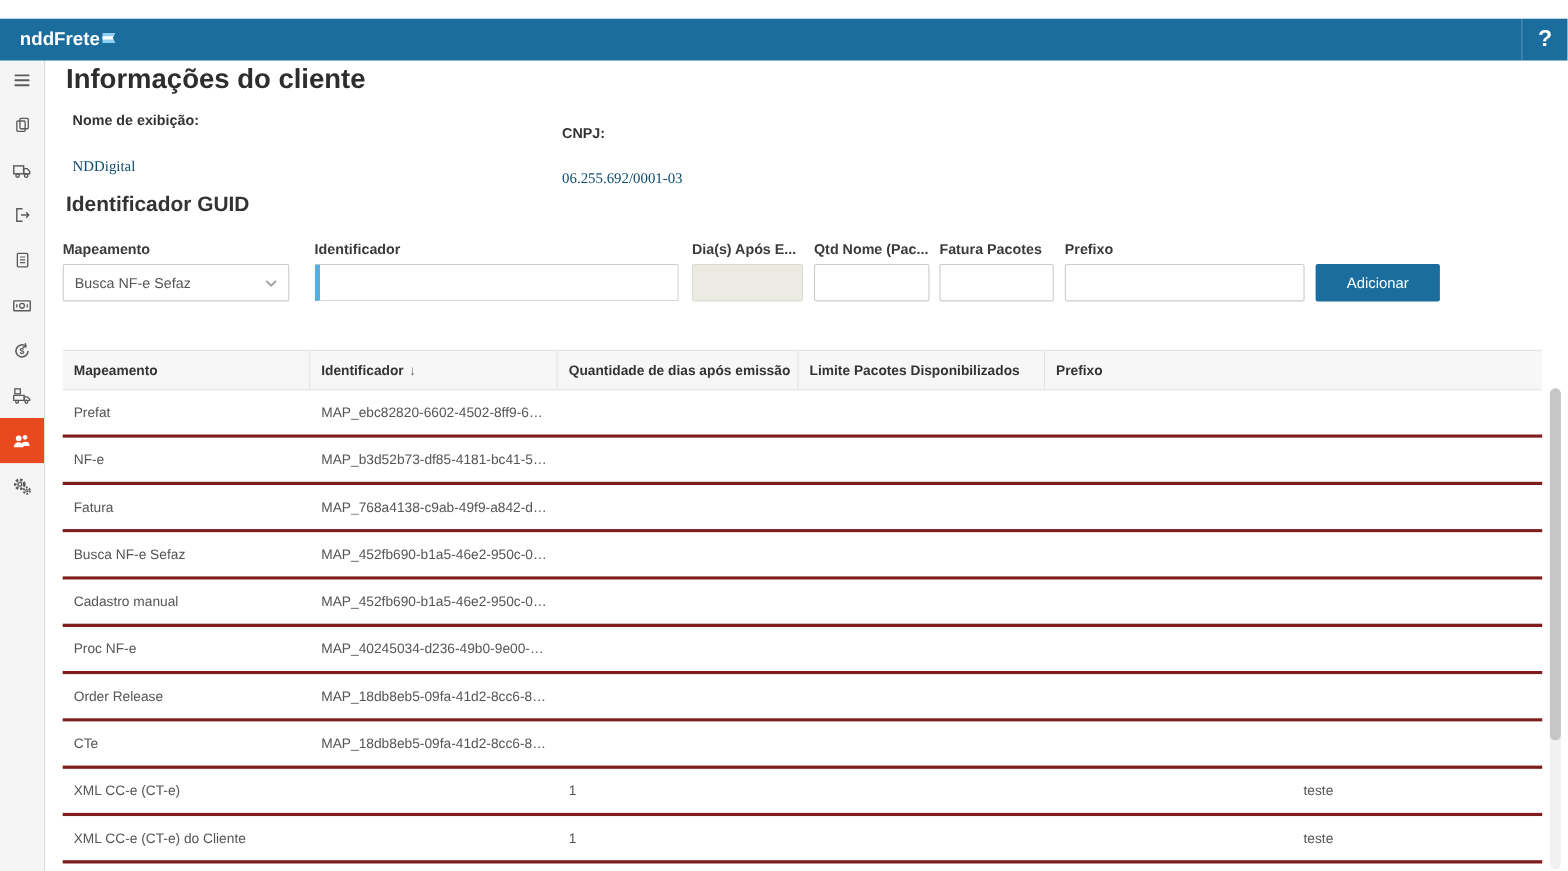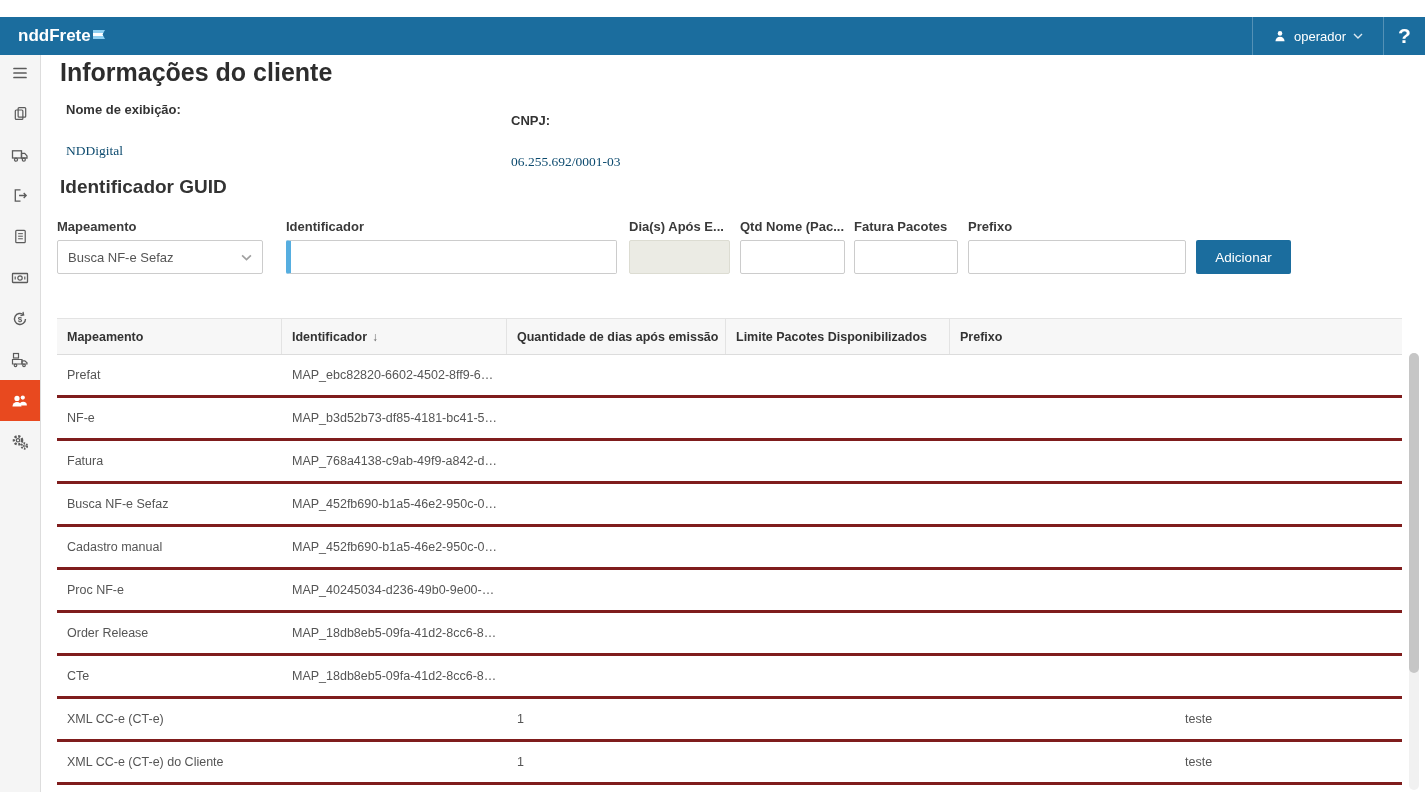--- a/index.html
+++ b/index.html
@@ -46,21 +46,21 @@
     display:flex;align-items:center;padding:0 10px;cursor:pointer;}
   .select-value{flex:1;color:#555;}
   .select-caret{display:flex;}
   input.txt{border:1px solid #ccc;border-radius:2px;padding:0 9px;font-size:13px;color:#444;
     font-family:"Liberation Sans",sans-serif;outline:none;}
   .in-identificador{left:244px;width:331px;border-left:5px solid var(--input-accent) !important;}
   .in-dias{left:587px;width:101px;background:#ebebe4;border-color:#dcdcd2 !important;}
   .in-qtd{left:698px;width:105px;}
   .in-limite{left:812px;width:104px;}
   .in-prefixo{left:926px;width:218px;}
-  .add-btn{left:1154px;width:95px;background:var(--button);color:#fff;border:none;border-radius:2px;
+  .add-btn{left:1154px;width:113px;background:var(--button);color:#fff;border:none;border-radius:2px;
     font-size:13.5px;cursor:pointer;font-family:"Liberation Sans",sans-serif;}
 
   
   .table{position:absolute;left:15px;top:276px;width:1345px;}
   .thead{display:flex;height:37px;background:#f7f7f7;border-top:1px solid #e3e3e3;
     border-bottom:1px solid #dcdcdc;}
   .th{display:flex;align-items:center;gap:5px;padding:0 10px;font-size:12.5px;font-weight:bold;
     color:#333;white-space:nowrap;overflow:hidden;cursor:pointer;}
   .th:not(:last-child){border-right:1px solid #e3e3e3;}
   .sort{font-weight:normal;color:#666;font-size:12px;}
@@ -80,34 +80,20 @@
   <div class="brand">
     <span>nddFrete</span>
     <span class="flag">
       <svg viewBox="0 0 12 9" width="12" height="9">
           <path d="M0 0h12l-2.5 4.5L12 9H0z" fill="#8ed0f2"></path>
           <path d="M0 3h10.2l-0.8 1.5 0.8 1.5H0z" fill="#ffffff"></path>
         </svg>
     </span>
   </div>
   <div class="topbar-right">
-    <div class="user-menu">
-      <span style="display:flex;">
-        <svg viewBox="0 0 16 16" width="14" height="14" fill="currentColor">
-            <circle cx="8" cy="5" r="2.6"></circle>
-            <path d="M2.8 14a5.2 5.2 0 0 1 10.4 0z"></path>
-          </svg>
-      </span>
-      <span>operador</span>
-      <span style="display:flex;opacity:.85;">
-        <svg viewBox="0 0 10 6" width="10" height="6" fill="none" stroke="currentColor" stroke-width="1.4">
-            <polyline points="1,1 5,5 9,1"></polyline>
-          </svg>
-      </span>
-    </div>
     <div class="help-btn">
       <span>?</span>
     </div>
   </div>
 </header>
 
 <aside class="sidebar" id="sidebar">
     <div class="side-item">
       <span style="display: flex;">
         <svg viewBox="0 0 18 18" width="18" height="18">

